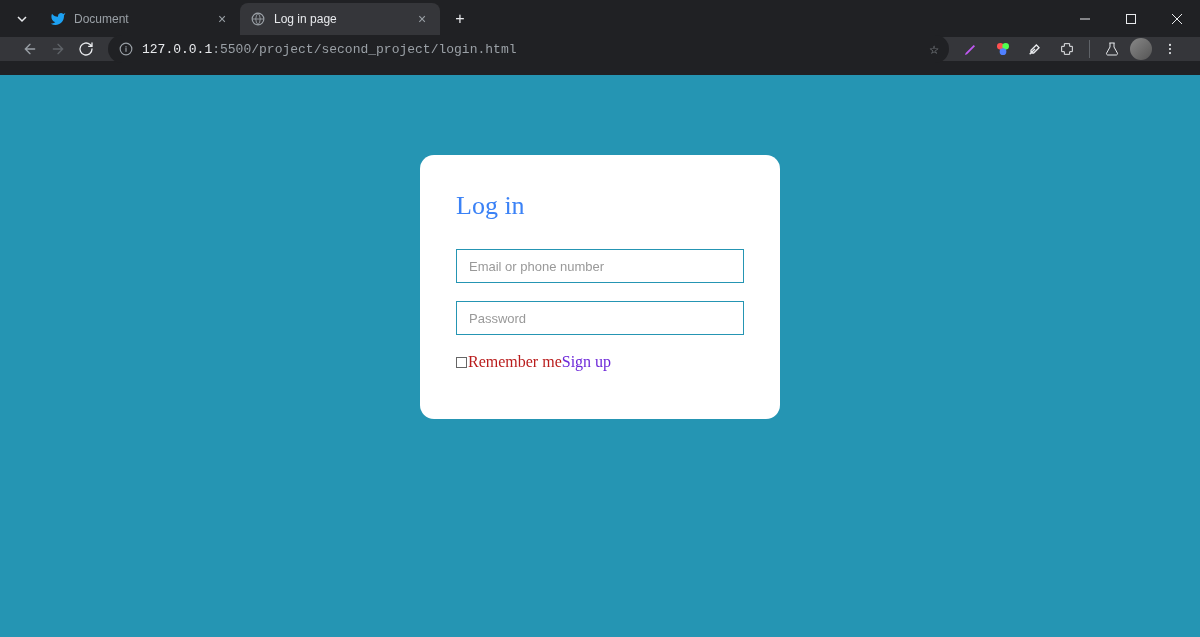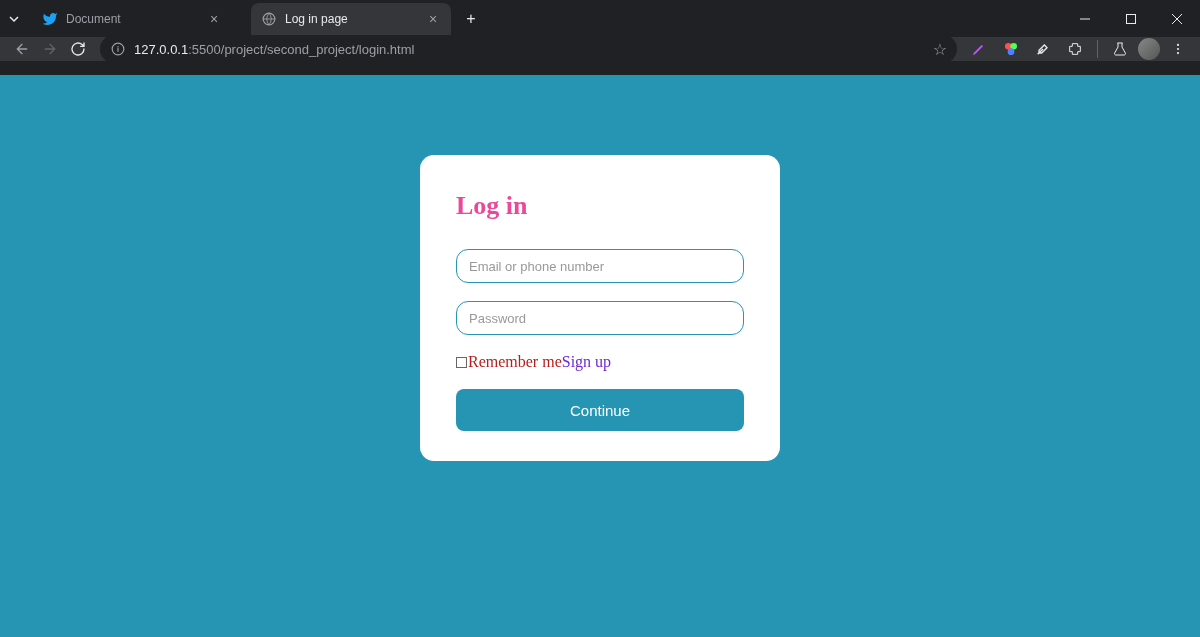--- a/index.html
+++ b/index.html
@@ -22,21 +22,21 @@
       background: #202124;
       display: flex;
       flex-direction: column;
     }
 
     .tab-bar {
       height: 37px;
       display: flex;
       align-items: center;
       background: #202124;
-      padding-left: 2px;
+      padding-left: 10px;
     }
 
     .tab-controls-left {
       display: flex;
       align-items: center;
       margin-right: 2px;
     }
 
     .search-tabs {
       width: 24px;
@@ -64,21 +64,20 @@
     }
 
     .tab.inactive {
       background: transparent;
       color: #9aa0a6;
     }
 
     .tab.active {
       background: #35363a;
       color: #e8eaed;
-      margin-left: 19px;
     }
 
     .tab-icon {
       width: 16px;
       height: 16px;
       margin-right: 8px;
       display: flex;
       align-items: center;
       justify-content: center;
     }
@@ -131,21 +130,22 @@
       color: #e8eaed;
       cursor: pointer;
       font-size: 11px;
     }
 
     .address-bar {
       height: 24px;
       background: #35363a;
       display: flex;
       align-items: center;
-      padding: 0 8px;
+      padding: 0 16px;
+      font-family: Liberation Mono, monospace;
     }
 
     .nav-btn {
       width: 28px;
       height: 28px;
       display: flex;
       align-items: center;
       justify-content: center;
       color: #9aa0a6;
       cursor: pointer;
@@ -240,30 +240,30 @@
     .login-card {
       width: 360px;
       background: #ffffff;
       border-radius: 14px;
       padding: 36px 36px 30px 36px;
     }
 
     .login-title {
       font-family: "Times New Roman", Times, serif;
       font-size: 26px;
-      font-weight: bold;
-      color: #ec4899;
+      font-weight: normal;
+      color: #3b82f6;
       margin-bottom: 28px;
     }
 
     .login-input {
       width: 100%;
       height: 34px;
       border: 1px solid #2595b3;
-      border-radius: 12px;
+      border-radius: 0;
       padding: 0 12px;
       font-size: 13px;
       color: #333;
       margin-bottom: 18px;
       outline: none;
       font-family: Arial, sans-serif;
     }
 
     .login-input::placeholder {
       color: #999;
@@ -435,15 +435,14 @@
 <div class="page-content">
   <div class="login-card">
     <h1 class="login-title">Log in</h1>
     <input type="text" class="login-input" placeholder="Email or phone number" style="">
     <input type="password" class="login-input" placeholder="Password" style="">
     <div class="remember-row">
       <span class="remember-checkbox"></span>
         <span class="remember-label">Remember me</span>
         <span class="signup-link">Sign up</span>
     </div>
-    <button class="continue-btn">Continue</button>
   </div>
 </div>
 
 </body></html>

